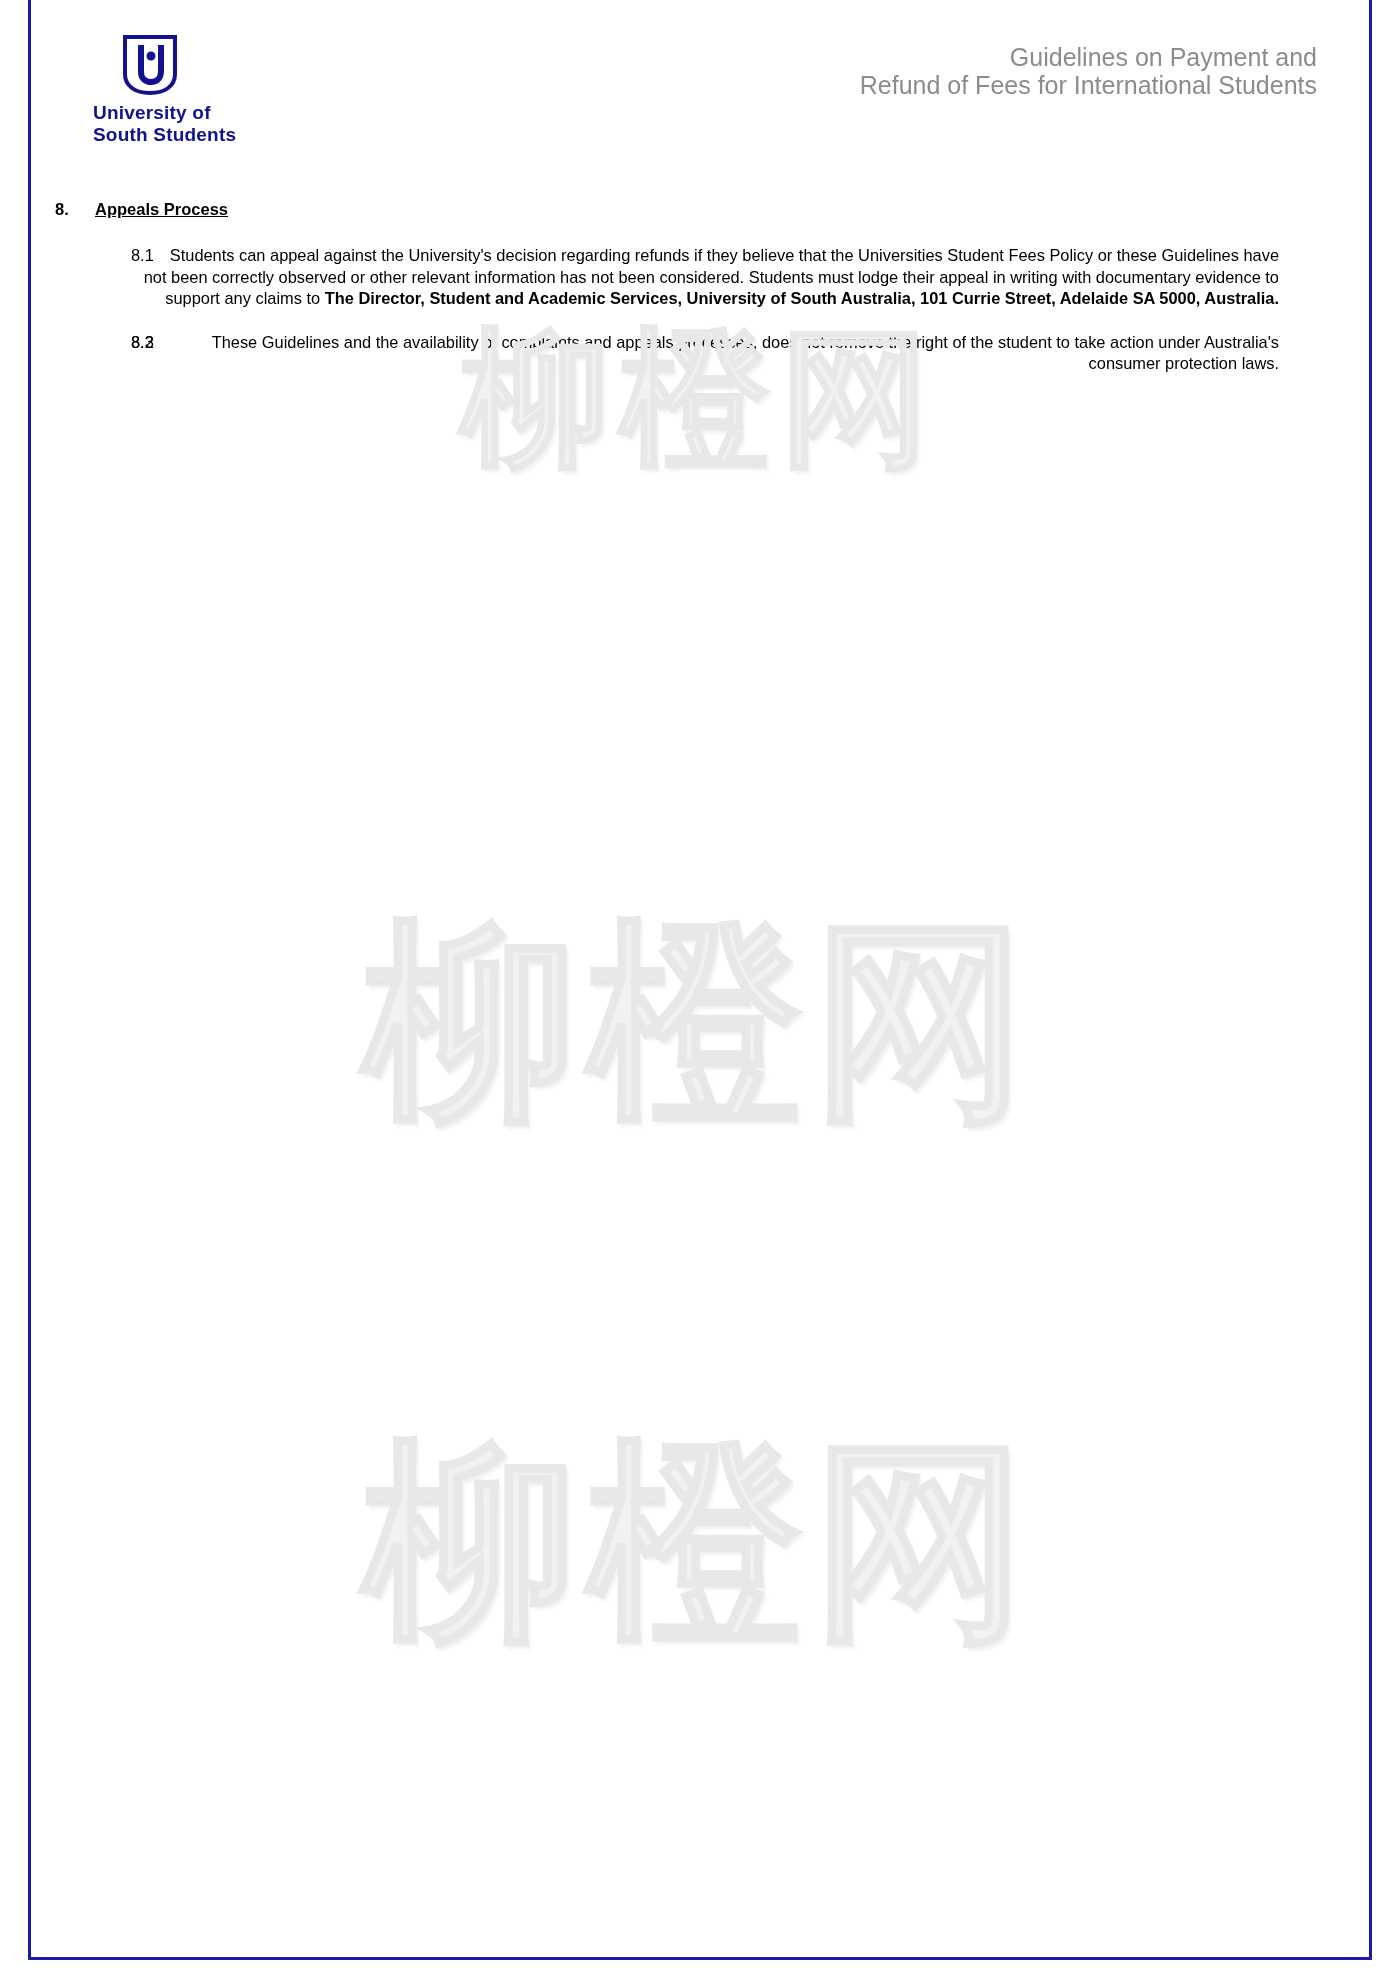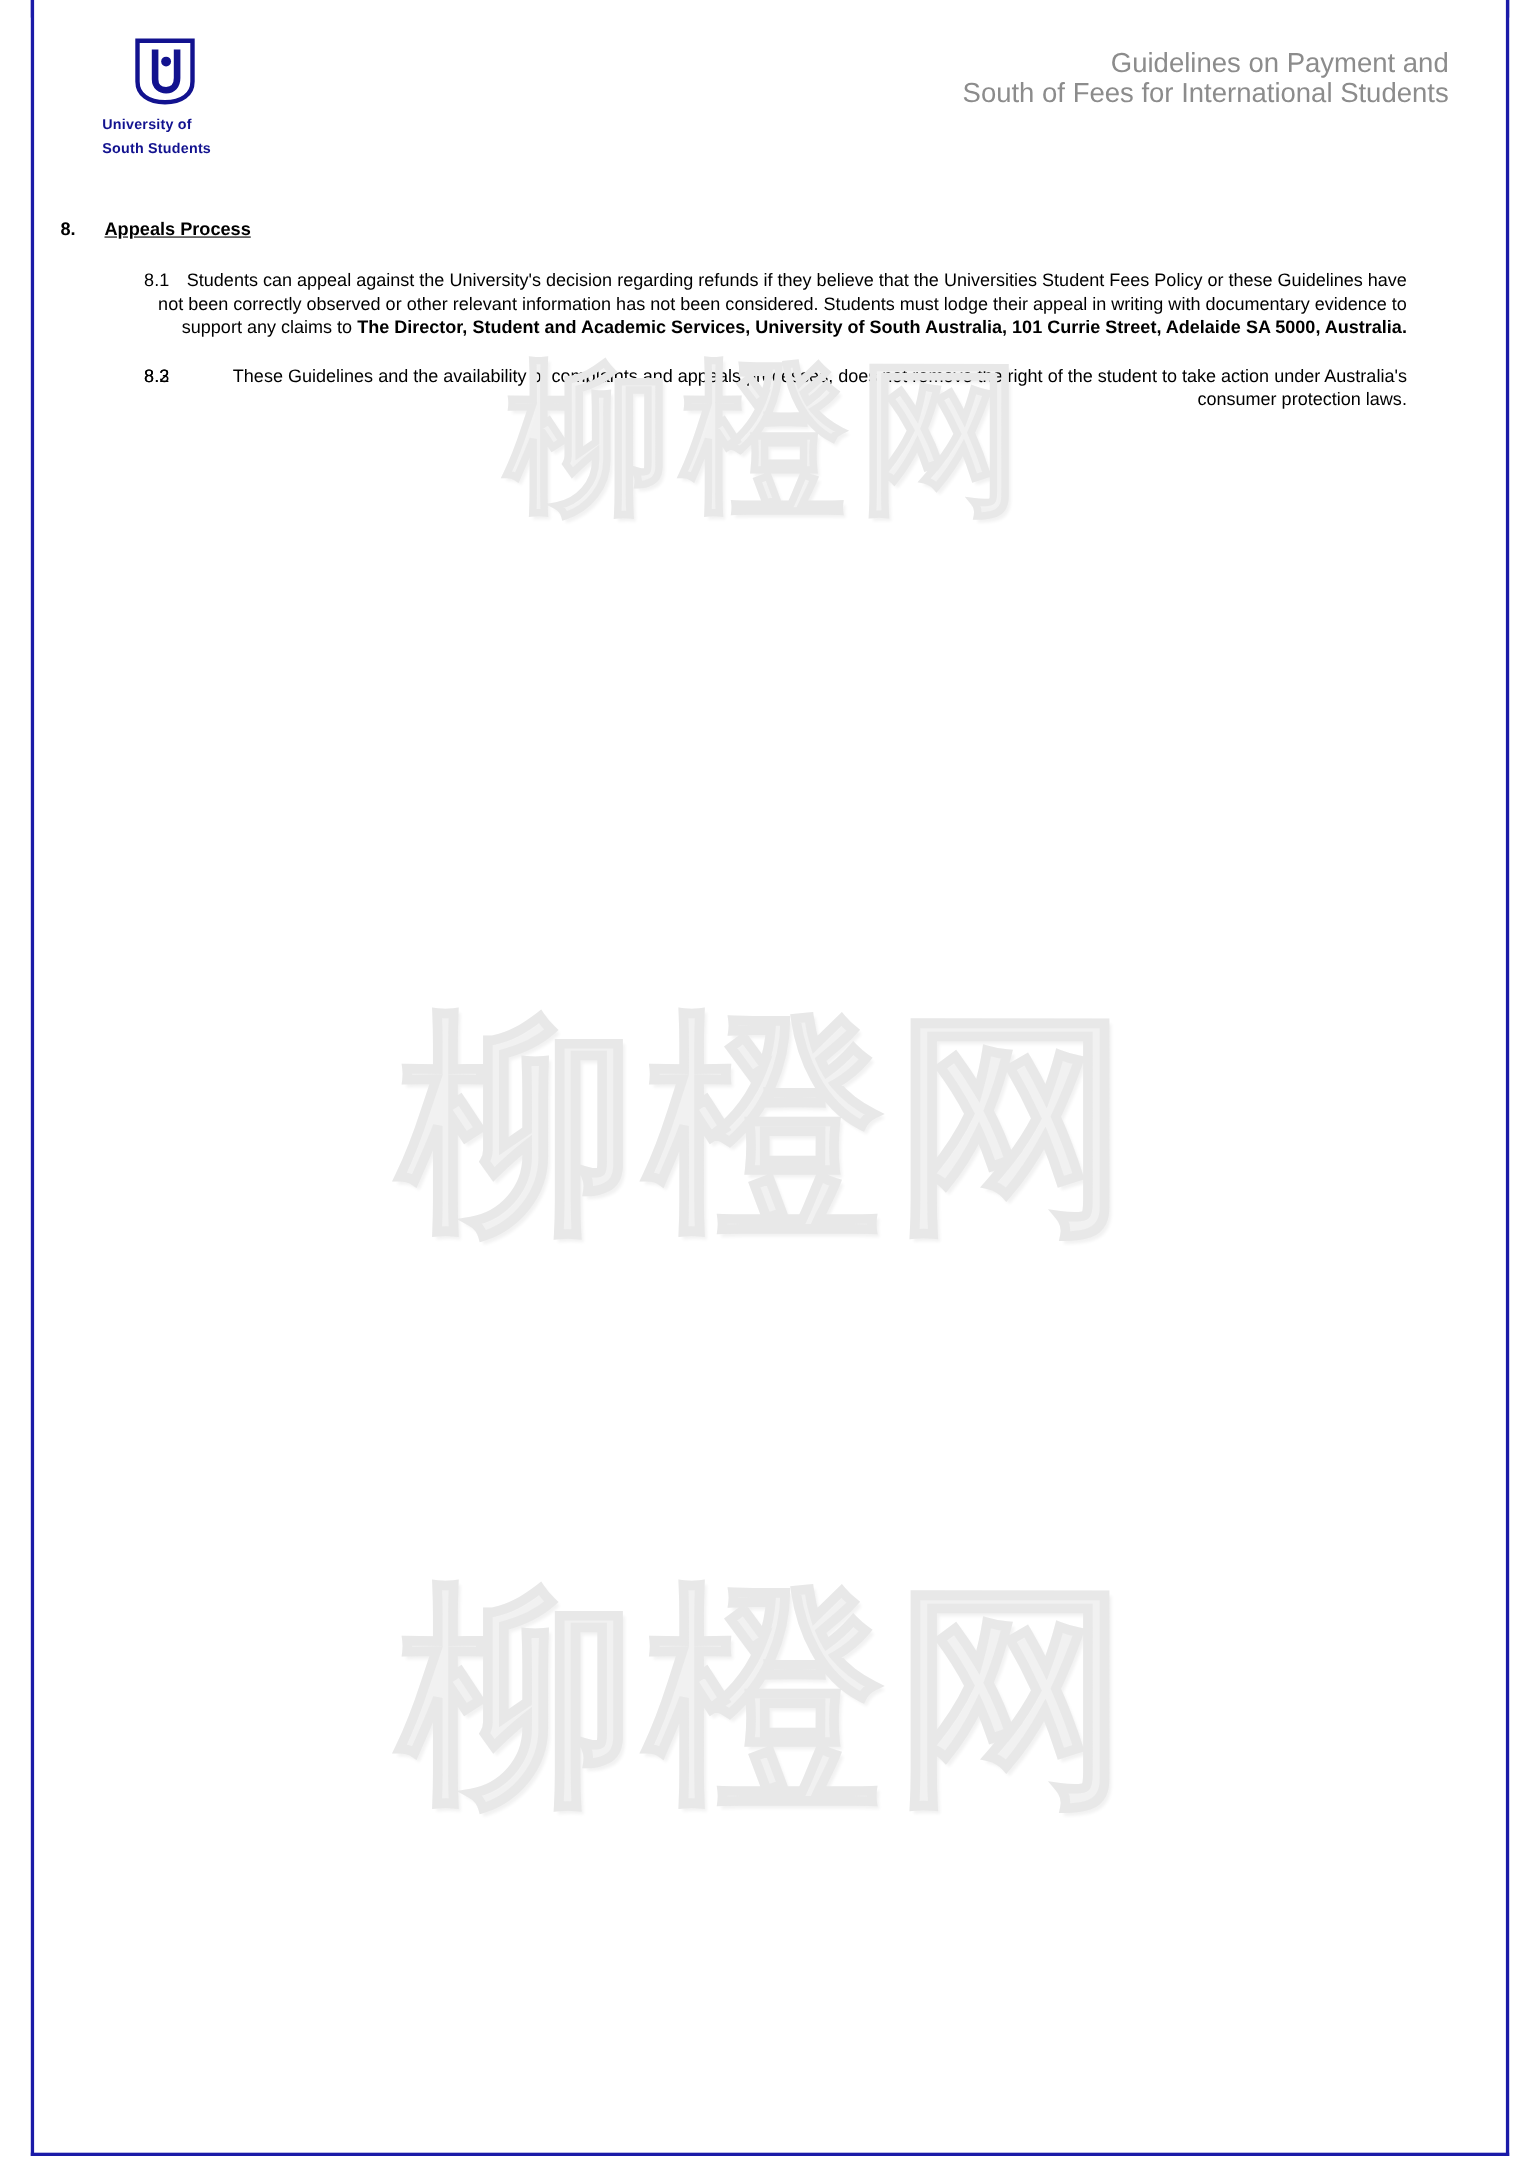--- a/index.html
+++ b/index.html
@@ -56,21 +56,21 @@
     width: 58px;
     height: 62px;
     position: relative;
     margin-left: 28px;
   }
   .logo-mark svg { display:block; }
 
   .logo-text {
     margin-top: 6px;
     font-weight: bold;
-    font-size: 13px;
+    font-size: 19px;
     line-height: 22px;
     color: #12128f;
     letter-spacing: 0.2px;
     font-family: "Liberation Sans", sans-serif;
   }
 
   .header-right {
     position: absolute;
     right: 52px;
     top: 26px;
@@ -169,21 +169,21 @@
         </svg>
       </div>
       <div class="logo-text">
         <div>University of</div>
         <div>South Students</div>
       </div>
     </div>
 
     <div class="header-right">
       <div class="section-sub">Guidelines on Payment and</div>
-      <div class="section-sub">South of Fees for International Students</div>
+      <div class="section-sub">Refund of Fees for International Students</div>
     </div>
 
   </div>
 
   <div class="content">
 
     <div class="clause-heading">
       <span class="num">8.</span>
       <span class="txt">Appeals Process</span>
     </div>

